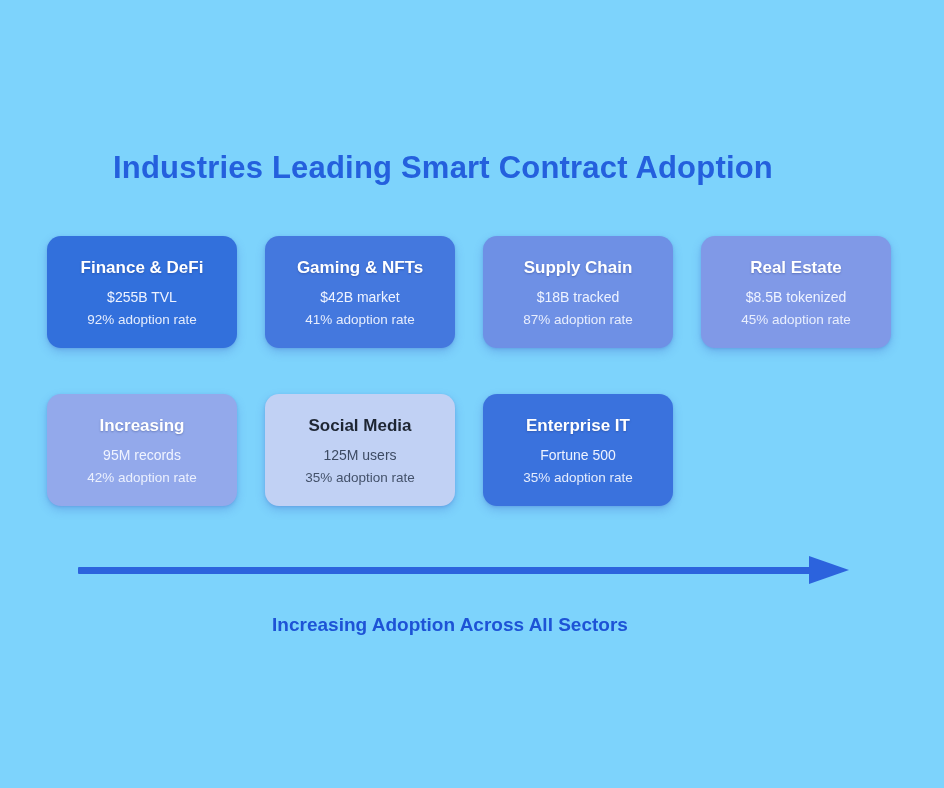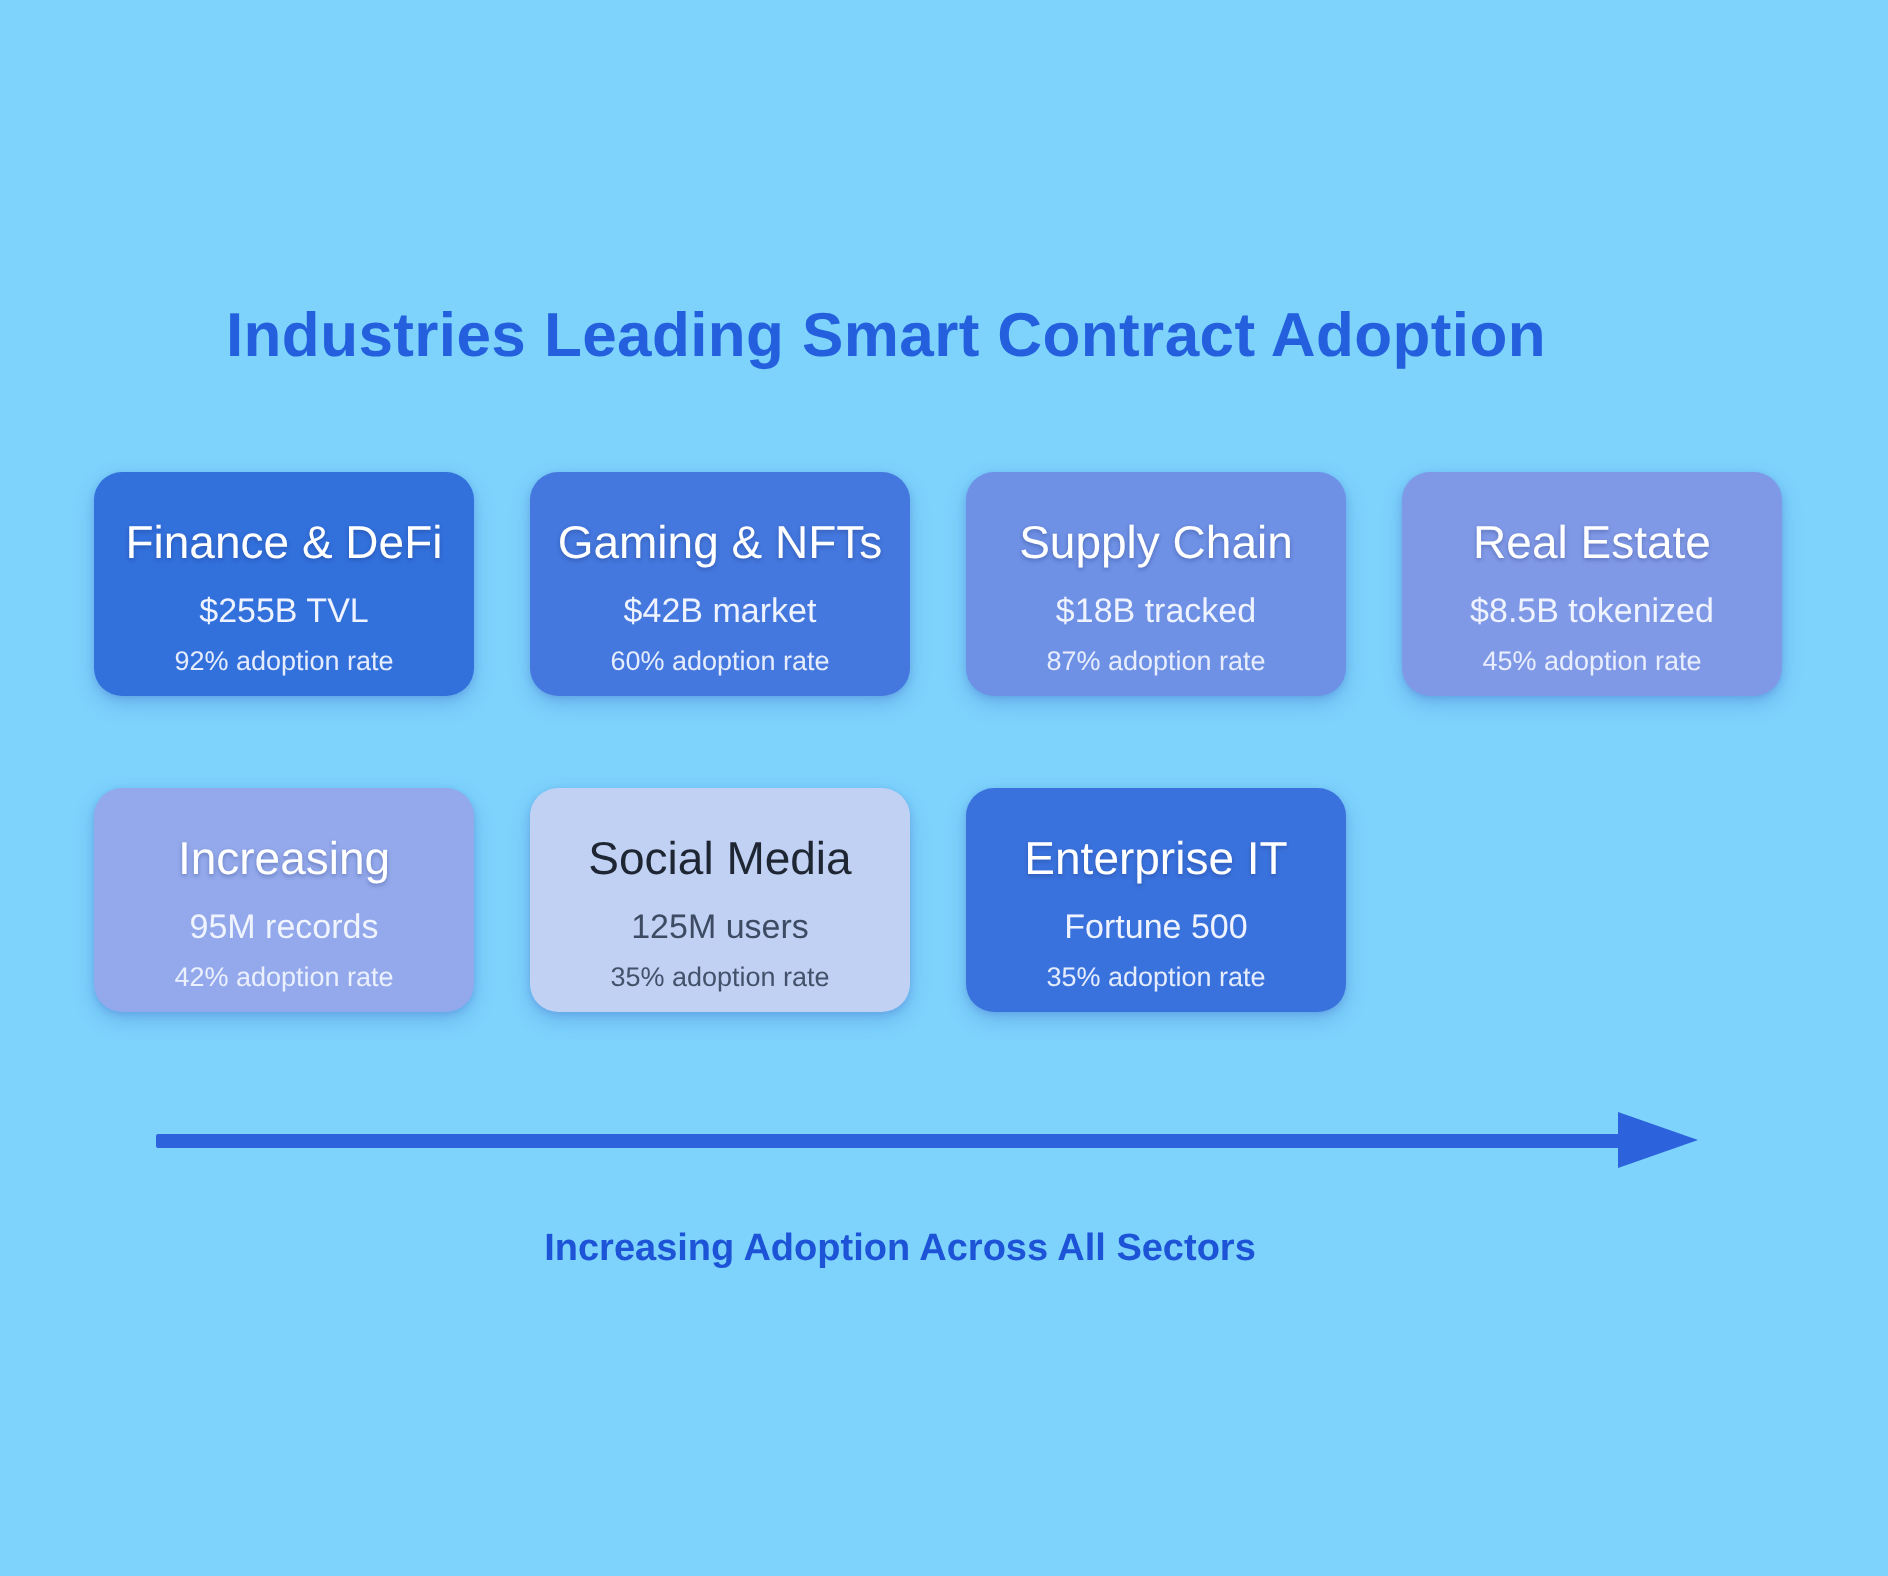--- a/index.html
+++ b/index.html
@@ -38,30 +38,30 @@
     border-radius: 14px;
     padding-top: 22px;
     display: flex;
     flex-direction: column;
     align-items: center;
     box-shadow: 0 4px 10px rgba(59, 93, 197, 0.28), 0 1px 3px rgba(59, 93, 197, 0.22);
     background: var(--card-bg, #3270dc);
   }
   .card .card-title {
     margin: 0 0 11px 0;
-    font-size: 23px;
-    font-weight: normal;
+    font-size: 17px;
+    font-weight: bold;
     color: var(--title-color, #ffffff);
   }
   .card.light .card-title {
     text-shadow: 0 1px 2px rgba(25, 45, 110, 0.35);
   }
   .card .card-metric {
     margin: 0 0 7px 0;
-    font-size: 17px;
+    font-size: 14px;
     color: var(--body-color, #eef3ff);
     text-align: center;
   }
   .card .card-adoption {
     margin: 0;
     font-size: 13.5px;
     color: var(--body-color, #eef3ff);
     opacity: 0.95;
   }
   .flow-arrow {
@@ -104,21 +104,21 @@
 
     <div class="card light" style="--card-bg: #3270dc; --title-color: #ffffff; --body-color: #eef3ff;">
       <h2 class="card-title">Finance &amp; DeFi</h2>
       <p class="card-metric">$255B TVL</p>
       <p class="card-adoption">92% adoption rate</p>
     </div>
 
     <div class="card light" style="--card-bg: #4478de; --title-color: #ffffff; --body-color: #eef3ff;">
       <h2 class="card-title">Gaming &amp; NFTs</h2>
       <p class="card-metric">$42B market</p>
-      <p class="card-adoption">60% adoption rate</p>
+      <p class="card-adoption">41% adoption rate</p>
     </div>
 
 
     <div class="card light" style="--card-bg: #6e90e5; --title-color: #ffffff; --body-color: #eef3ff;">
       <h2 class="card-title">Supply Chain</h2>
       <p class="card-metric">$18B tracked</p>
       <p class="card-adoption">87% adoption rate</p>
     </div>
 
     <div class="card light" style="--card-bg: #8099e7; --title-color: #ffffff; --body-color: #eef3ff;">

